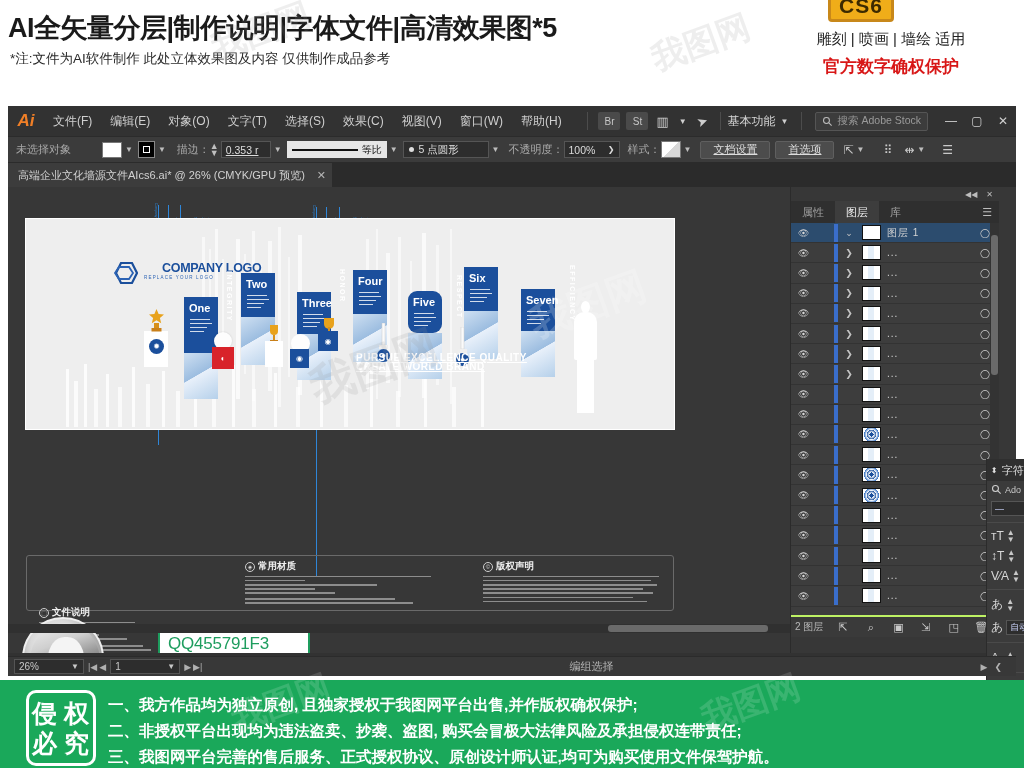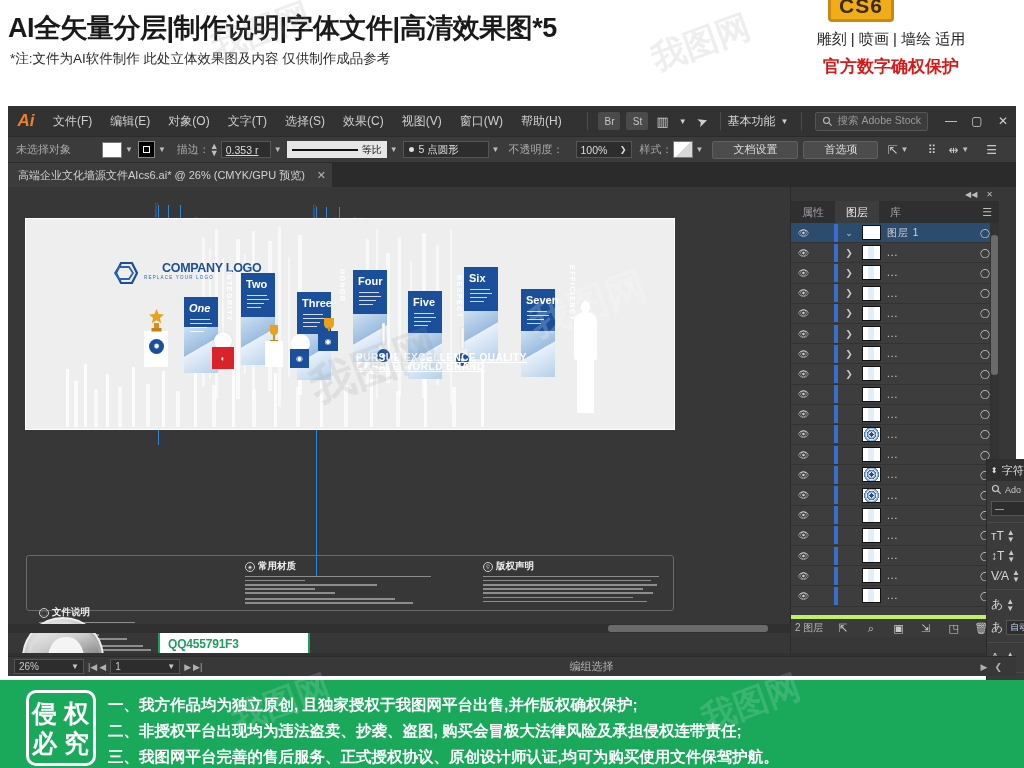--- a/index.html
+++ b/index.html
@@ -75,21 +75,21 @@
   .cb-field {
     background: #2d2d2d; border: 1px solid #555; height: 17px; color: #ddd;
     font-size: 10.5px; display: flex; align-items: center; padding: 0 4px; white-space: nowrap;
   }
   .cb-stepper { color: #c0c0c0; font-size: 9px; line-height: 7px; margin-right: 2px; }
   .cb-strokebox { width: 100px; height: 17px; background: #e6e6e6; display: flex; align-items: center; padding: 0 5px; position: relative; }
   .cb-strokebox .line { flex: 1; height: 2px; background: #111; }
   .cb-strokebox .lbl { font-size: 10px; color: #111; margin-left: 4px; white-space: nowrap; }
   .cb-profile { width: 86px; height: 17px; background: #2d2d2d; border: 1px solid #555; color: #ddd; font-size: 10.5px; display: flex; align-items: center; gap: 5px; padding: 0 5px; }
   .cb-profile .dot { width: 5px; height: 5px; border-radius: 50%; background: #ddd; }
-  .cb-btn { height: 18px; background: #4c4c4c; border: 1px solid #5f5f5f; border-radius: 2px; color: #ddd; font-size: 11px; display: flex; align-items: center; padding: 0 20px; white-space: nowrap; }
+  .cb-btn { height: 18px; background: #4c4c4c; border: 1px solid #5f5f5f; border-radius: 2px; color: #ddd; font-size: 11px; display: flex; align-items: center; padding: 0 12px; white-space: nowrap; text-decoration: underline; }
   .cb-style { width: 20px; height: 17px; border: 1px solid #777; background: linear-gradient(135deg, #fff 50%, #d8d8d8 50%); }
   .cb-ico { color: #c8c8c8; font-size: 12px; }
 
   
   .tabbar { height: 24px; background: #2b2b2b; display: flex; align-items: flex-end; }
   .doctab {
     height: 24px; background: #3c3c3c; color: #d2d2d2; font-size: 11px;
     display: flex; align-items: center; padding: 0 6px 0 10px; gap: 12px; white-space: nowrap;
   }
   .doctab .x { color: #b5b5b5; font-size: 11px; }
@@ -143,21 +143,21 @@
   .avatar {
     position: absolute; left: 14px; top: 430px; width: 82px; height: 82px; border-radius: 50%;
     background: radial-gradient(circle at 42% 34%, #fafafa 0%, #d9d9d9 38%, #8e8e8e 72%, #4f4f4f 100%);
     border: 2px solid #efefef; overflow: hidden;
   }
   .avatar .hair { position: absolute; left: 6px; top: 4px; width: 70px; height: 76px; border-radius: 50% 50% 44% 44%;
     background: linear-gradient(160deg,#f2f2f2 0%,#cfcfcf 30%,#7d7d7d 60%,#3c3c3c 100%); }
   .avatar .face { position: absolute; left: 24px; top: 18px; width: 36px; height: 46px; border-radius: 46% 46% 50% 50%; background: #f4f4f4; }
   .qqrow { position: absolute; left: 150px; top: 443px; display: flex; height: 28px; }
   .qqbox { width: 152px; background: #fff; border: 2px solid #1e9d5e; display: flex; align-items: center; padding-left: 8px; }
-  .qqbox span { color: #1e9d5e; font-size: 12px; font-weight: bold; letter-spacing: -.2px; }
+  .qqbox span { color: #1e9d5e; font-size: 17px; font-weight: normal; letter-spacing: -.2px; }
   .qqsearch { background: #1e9d5e; display: flex; align-items: center; gap: 4px; padding: 0 10px; color: #fff; font-size: 13.5px; font-weight: bold; white-space: nowrap; }
 
   
   .layers-panel { position: absolute; left: 782px; top: 0; width: 209px; height: 466px; background: #373737; border-left: 1px solid #2b2b2b; }
   .lp-top { height: 14px; background: #373737; display: flex; align-items: center; justify-content: flex-end; padding-right: 6px; gap: 9px; color: #bdbdbd; font-size: 8px; }
   .lp-tabs { height: 22px; background: #2f2f2f; display: flex; align-items: stretch; }
   .lp-tab { padding: 0 11px; color: #a0a0a0; font-size: 11px; display: flex; align-items: center; }
   .lp-tab.active { background: #3d3d3d; color: #f0f0f0; }
   .lp-menu { margin-left: auto; color: #bdbdbd; font-size: 11px; display: flex; align-items: center; padding-right: 7px; }
   .lp-list { position: relative; height: 392px; background: #3d3d3d; overflow: hidden; }
@@ -167,21 +167,21 @@
   .l-lock { width: 18px; }
   .l-color { width: 4px; height: 18px; background: #3a6ecb; }
   .l-arrow { width: 22px; text-align: center; color: #c4c4c4; font-size: 9px; }
   .l-thumb { width: 19px; height: 15px; background: #fff; border: 1px solid #111; margin-left: 2px; }
   .l-thumb.t2 { background: linear-gradient(90deg,#fff 30%,#e4eef8 30%,#e4eef8 65%,#fff 65%); }
   .l-thumb.blue { background: radial-gradient(circle, #1b4f9c 20%, #ffffff 21%, #1b4f9c 44%, #ffffff 45%, #2d6bc0 70%, #ffffff 71%); }
   .l-name { flex: 1; padding-left: 6px; color: #d5d5d5; letter-spacing: 1px; white-space: nowrap; overflow: hidden; }
   .l-target { width: 28px; text-align: center; color: #cfcfcf; font-size: 9px; }
   .lp-scroll { position: absolute; right: 0; top: 0; width: 9px; height: 392px; background: #333; }
   .lp-thumbbar { position: absolute; right: 1px; top: 12px; width: 7px; height: 140px; background: #6a6a6a; border-radius: 3px; }
-  .lp-foot { height: 22px; background: #3a3a3a; display: flex; align-items: center; gap: 0; padding: 0 4px; border-top: 4px solid #bef264; }
+  .lp-foot { height: 22px; background: #3a3a3a; display: flex; align-items: center; gap: 0; padding: 0 4px; border-top: 2px solid #bef264; }
   .lp-foot .cnt { color: #b8b8b8; font-size: 10px; white-space: nowrap; margin-right: 6px; }
   .lp-foot .fi { flex: 1; text-align: center; color: #cacaca; font-size: 11px; }
 
   .char-panel { position: absolute; left: 978px; top: 272px; width: 46px; height: 404px; background: #3b3b3b; border-left: 1px solid #2b2b2b; overflow: hidden; }
   .cp-head { height: 22px; background: #2f2f2f; display: flex; align-items: center; gap: 4px; padding-left: 4px; color: #e0e0e0; font-size: 11px; }
   .cp-row { display: flex; align-items: center; gap: 3px; padding: 3px 4px; color: #c8c8c8; font-size: 11px; white-space: nowrap; }
   .cp-input { background: #2d2d2d; border: 1px solid #555; height: 15px; flex: 1; color: #cdd6ff; font-size: 9px; display: flex; align-items: center; padding: 0 3px; }
   .cp-sep { height: 1px; background: #4a4a4a; margin: 3px 0; }
   .cp-gly { color: #d8d8d8; font-size: 12px; }
 
@@ -280,21 +280,21 @@
         <span class="line"></span>
         <span class="lbl">等比</span>
       </div>
       <div class="cb-caret">▼</div>
       <div class="cb-profile">
         <span class="dot"></span>
         <span>5 点圆形</span>
       </div>
       <div class="cb-caret">▼</div>
       <div class="cb-label" style="margin-left:4px;">不透明度：</div>
-      <div class="cb-field" style="width:56px;justify-content:space-between;margin-left:12px;">
+      <div class="cb-field" style="width:56px;justify-content:space-between;">
         <span>100%</span>
         <span style="font-size:8px;">❯</span>
       </div>
       <div class="cb-label" style="margin-left:8px;">样式：</div>
       <div class="cb-style"></div>
       <div class="cb-caret">▼</div>
       <div class="cb-btn" style="margin-left:4px;">文档设置</div>
       <div class="cb-btn" style="margin-left:5px;">首选项</div>
       <div class="cb-ico" style="margin-left:9px;">⇱</div>
       <div class="cb-caret">▼</div>
@@ -375,21 +375,21 @@
           </div>
 
           <svg class="logo-mark" viewBox="0 0 26 24">
             <polygon points="9,2 20,2 25,12 20,22 9,22 4,12" fill="none" stroke="#1b4f9c" stroke-width="2.2"></polygon>
             <polygon points="7,6 17,6 21,12 17,18 7,18 3,12" fill="none" stroke="#2c63b4" stroke-width="1.8"></polygon>
           </svg>
           <div class="logo-text">COMPANY LOGO</div>
           <div class="logo-sub">REPLACE YOUR LOGO</div>
 
           <div class="panel-card" style="left:158px;top:78px;width:34px;">
-            <div class="blue" style="height:30px;font-style:italic;">
+            <div class="blue" style="height:56px;">
               <span class="num">One</span>
               <i class="ln" style="top:22px;width:20px;"></i>
                 <i class="ln" style="top:26px;width:22px;"></i>
               <i class="ln" style="top:30px;width:17px;"></i>
                 <i class="ln" style="top:34px;width:14px;"></i>
             </div>
             <div class="photo" style="height:46px;"></div>
           </div>
 
           <div class="panel-card" style="left:215px;top:54px;width:34px;">
@@ -419,21 +419,21 @@
               <span class="num">Four</span>
               <i class="ln" style="top:22px;width:20px;"></i>
                 <i class="ln" style="top:26px;width:22px;"></i>
               <i class="ln" style="top:30px;width:17px;"></i>
                 <i class="ln" style="top:34px;width:14px;"></i>
             </div>
             <div class="photo" style="height:48px;"></div>
           </div>
 
           <div class="panel-card" style="left:382px;top:72px;width:34px;">
-            <div class="blue" style="height:42px;">
+            <div class="blue" style="height:42px;border-radius:9px;">
               <span class="num">Five</span>
               <i class="ln" style="top:22px;width:20px;"></i>
                 <i class="ln" style="top:26px;width:22px;"></i>
               <i class="ln" style="top:30px;width:17px;"></i>
                 <i class="ln" style="top:34px;width:14px;"></i>
             </div>
             <div class="photo" style="height:46px;"></div>
           </div>
 
           <div class="panel-card" style="left:438px;top:48px;width:34px;">

